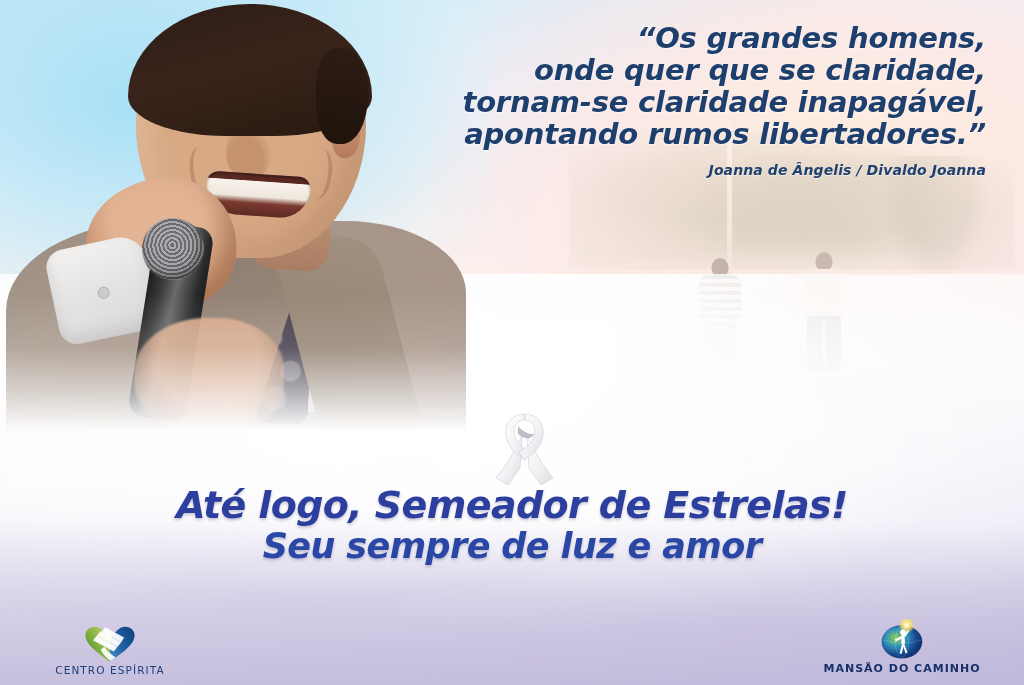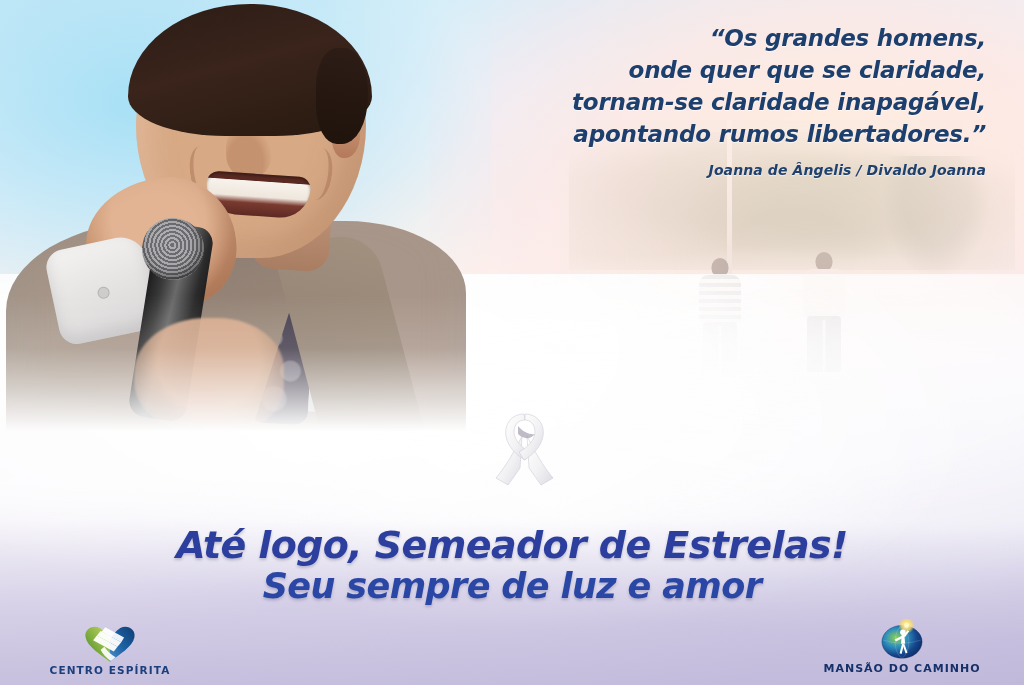--- a/index.html
+++ b/index.html
@@ -325,21 +325,21 @@
     position: absolute;
     right: 38px;
     top: 22px;
     width: 560px;
     text-align: right;
   }
   .quote-line {
     font-family: "DejaVu Sans", "Liberation Sans", sans-serif;
     font-style: italic;
     font-weight: 700;
-    font-size: 23px;
+    font-size: 29px;
     line-height: 32px;
     letter-spacing: -0.2px;
     color: #1d3f6e;
     white-space: nowrap;
     text-shadow: 0 1px 1px rgba(255,255,255,0.65);
   }
   .quote-author {
     margin-top: 12px;
     font-family: "DejaVu Sans", "Liberation Sans", sans-serif;
     font-style: italic;
@@ -368,36 +368,36 @@
     text-align: center;
   }
   .hl {
     font-family: "DejaVu Sans", "Liberation Sans", sans-serif;
     font-style: italic;
     font-weight: 700;
     letter-spacing: -0.6px;
     white-space: nowrap;
     text-shadow: 0 2px 3px rgba(70,70,110,0.28);
   }
-  .hl-1 { font-size: 38px; line-height: 42px; color: #2c3f9e; margin-top: 40px; }
+  .hl-1 { font-size: 38px; line-height: 42px; color: #2c3f9e; }
   .hl-2 { font-size: 35px; line-height: 40px; color: #2a47a6; }
   .hl-3 { font-size: 37px; line-height: 42px; color: #2277c4; }
 
   
   .logo {
     position: absolute;
     bottom: 8px;
     text-align: center;
   }
   .logo-left  { left: 10px;  width: 200px; }
   .logo-right { right: 12px; width: 220px; }
   .logo-mark { height: 40px; display:flex; align-items:flex-end; justify-content:center; }
   .logo-l1 {
     font-family: "DejaVu Sans", "Liberation Sans", sans-serif;
-    font-weight: 700;
+    font-weight: 400;
     font-size: 10.5px;
     letter-spacing: 1.1px;
     color: #1b3f7d;
     line-height: 13px;
   }
   .logo-l2 {
     font-family: "DejaVu Sans", "Liberation Sans", sans-serif;
     font-weight: 700;
     font-size: 14px;
     letter-spacing: 0.9px;

